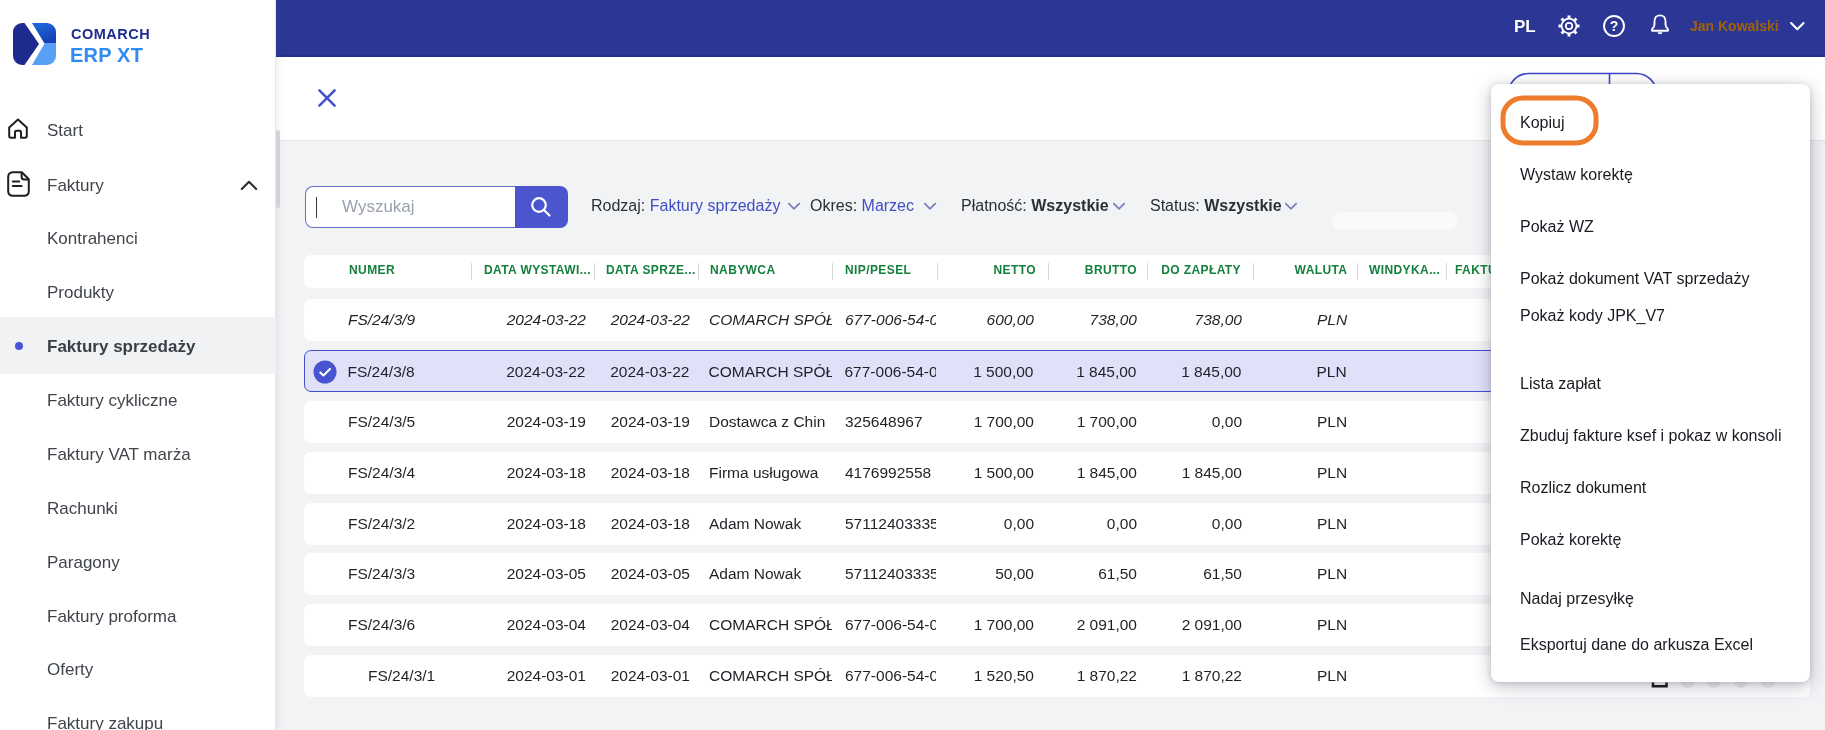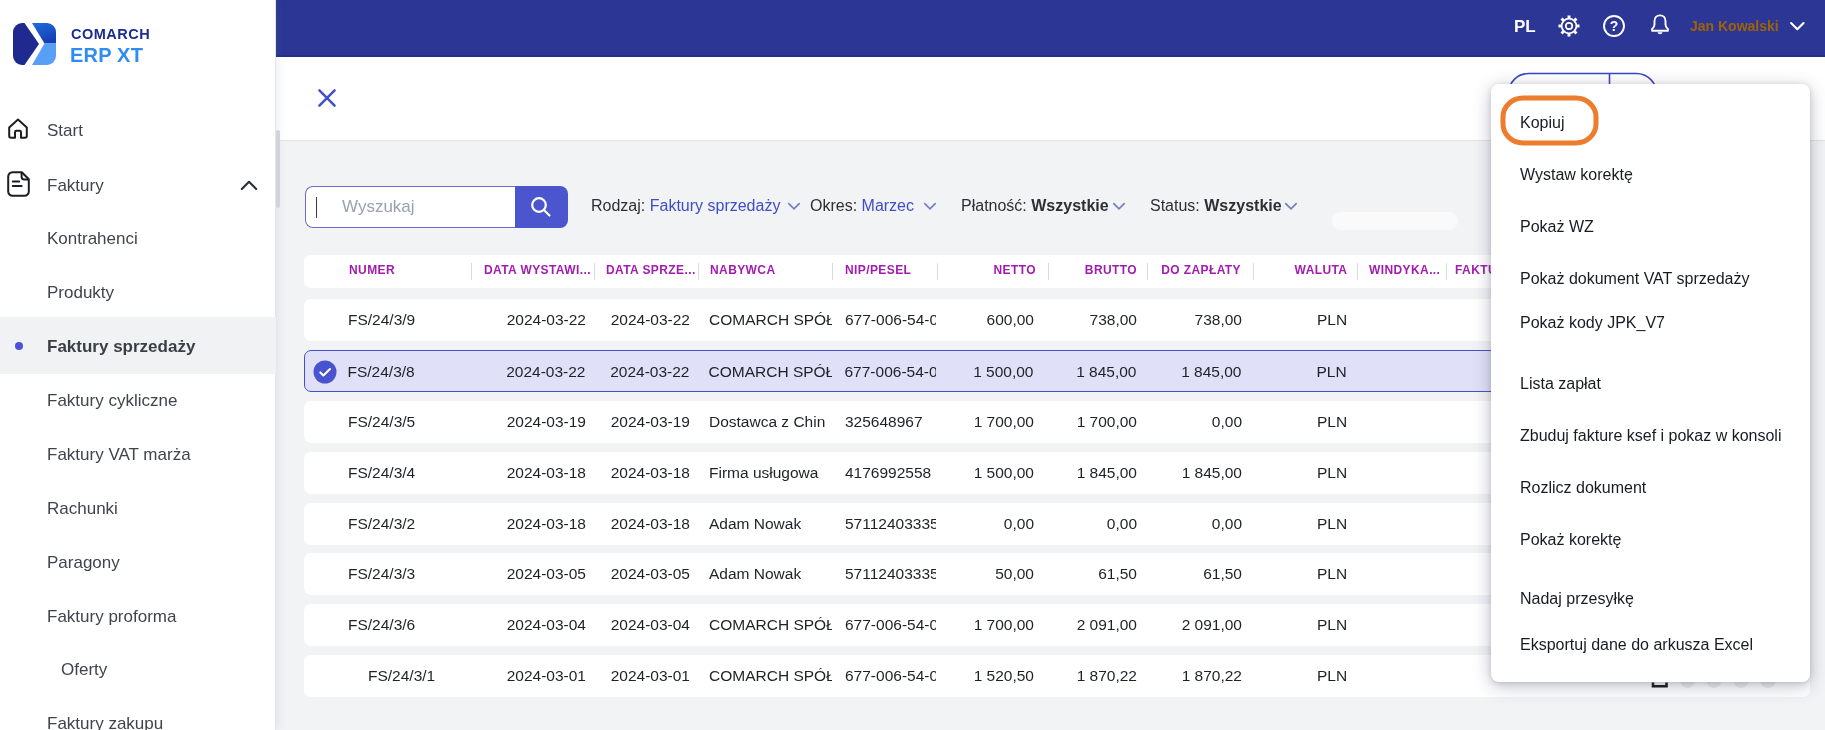--- a/index.html
+++ b/index.html
@@ -18,21 +18,21 @@
   #scrollthumb { left:276px; top:130px; width:4px; height:78px; background:#d3d4db; border-radius:2px; z-index:6; }
   
   .bluetxt { color:#3f4ec4; }
   #search { left:305px; top:186px; width:210px; height:42px; background:#fff; border:1px solid #696ecb; border-right:none; border-radius:8px 0 0 8px; }
   #searchbtn { left:515px; top:186px; width:53px; height:42px; background:#4b55ce; border-radius:0 8px 8px 0; }
   .ph { position:absolute; left:318px; font-size:17px; color:#9aa2ab; }
   .flt { position:absolute; top:197px; font-size:16px; color:#2b2f36; white-space:nowrap; }
   .fltb { font-weight:bold; }
   
   #thead { left:304px; top:255px; width:1506px; height:33px; background:#fff; border-radius:7px; }
-  .hl { position:absolute; top:263px; font-size:12px; font-weight:bold; letter-spacing:.4px; color:#a21caf; white-space:nowrap; }
+  .hl { position:absolute; top:263px; font-size:12px; font-weight:bold; letter-spacing:.4px; color:#15803d; white-space:nowrap; }
   .sep { position:absolute; top:263px; width:1px; height:17px; background:#d9dbdf; }
   .row { position:absolute; left:304px; width:1506px; height:42px; background:#fff; border-radius:7px; }
   .row.sel { background:#e0e1f8; border:1.5px solid #4350ca; }
   .cell { position:absolute; top:0; height:42px; line-height:42px; font-size:15.5px; color:#1e2126; white-space:nowrap; }
   .sel .cell { line-height:41px; }
   .clip { overflow:hidden; }
   .r { text-align:right; }
   
   #menu { left:1491px; top:84px; width:319px; height:598px; background:#fff; border-radius:8px; box-shadow:0 4px 18px rgba(60,63,90,.32), 0 1px 5px rgba(60,63,90,.18); z-index:20; }
   .mi { position:absolute; left:1520px; font-size:16px; color:#181b21; z-index:21; white-space:nowrap; }
@@ -124,21 +124,21 @@
   <div class="sep" style="left:698px;"></div>
   <div class="sep" style="left:832px;"></div>
   <div class="sep" style="left:937px;"></div>
   <div class="sep" style="left:1048px;"></div>
   <div class="sep" style="left:1147px;"></div>
   <div class="sep" style="left:1253px;"></div>
   <div class="sep" style="left:1357px;"></div>
   <div class="sep" style="left:1446px;"></div>
 
   <div id="rows">
-  <div class="row" style="top:299px;">
+  <div class="row" style="top:299px;font-style:italic;">
       <div class="cell" style="left:44px;">FS/24/3/9</div>
       <div class="cell r" style="left:182px; width:100px;">2024-03-22</div>
       <div class="cell r" style="left:286px; width:100px;">2024-03-22</div>
       <div class="cell clip" style="left:405px; width:123px;">COMARCH SPÓŁKA</div>
       <div class="cell clip" style="left:541px; width:91px;">677-006-54-00</div>
       <div class="cell r" style="left:630px; width:100px;">600,00</div>
       <div class="cell r" style="left:733px; width:100px;">738,00</div>
       <div class="cell r" style="left:838px; width:100px;">738,00</div>
       <div class="cell" style="left:960px; width:136px; text-align:center;">PLN</div>
     </div>
@@ -236,21 +236,21 @@
   </svg>
 
   <div id="menu" class="abs"></div>
   <svg width="120" height="60" style="left:1494px; top:92px; z-index:25;" viewBox="0 0 120 60">
     <rect x="9" y="6" width="93" height="45" rx="20" ry="19" fill="none" stroke="#ed7d2d" stroke-width="5"></rect>
   </svg>
   <div class="mi" style="top:113.5px;">Kopiuj</div>
   <div class="mi" style="top:165.5px;">Wystaw korektę</div>
   <div class="mi" style="top:217.5px;">Pokaż WZ</div>
   <div class="mi" style="top:269.5px;">Pokaż dokument VAT sprzedaży</div>
-  <div class="mi" style="top:314px;">Pokaż kody JPK_V7</div>
+  <div class="mi" style="top:307px;">Pokaż kody JPK_V7</div>
   <div class="mi" style="top:374.5px;">Lista zapłat</div>
   <div class="mi" style="top:426.5px;">Zbuduj fakture ksef i pokaz w konsoli</div>
   <div class="mi" style="top:478.5px;">Rozlicz dokument</div>
   <div class="mi" style="top:530.5px;">Pokaż korektę</div>
   <div class="mi" style="top:590px;">Nadaj przesyłkę</div>
   <div class="mi" style="top:635.5px;">Eksportuj dane do arkusza Excel</div>
 
   <div id="sidebar" class="abs">
     <svg width="180" height="50" style="left:13px; top:23px;" viewBox="0 0 180 50">
       <defs>
@@ -291,16 +291,16 @@
     <div class="navitem" style="top:228.5px;">Kontrahenci</div>
     <div class="navitem" style="top:282.5px;">Produkty</div>
     <div class="navactive"></div>
     <div class="navitem" style="top:336.5px; font-weight:bold; color:#3a3f47;">Faktury sprzedaży</div>
     <div class="abs" style="left:15px; top:341.5px; width:8px; height:8px; border-radius:50%; background:#4a52d8;"></div>
     <div class="navitem" style="top:390.5px;">Faktury cykliczne</div>
     <div class="navitem" style="top:444.5px;">Faktury VAT marża</div>
     <div class="navitem" style="top:498.5px;">Rachunki</div>
     <div class="navitem" style="top:552.5px;">Paragony</div>
     <div class="navitem" style="top:606.5px;">Faktury proforma</div>
-    <div class="navitem" style="top:660px;margin-left:14px;">Oferty</div>
+    <div class="navitem" style="top:660px;">Oferty</div>
     <div class="navitem" style="top:713.5px;">Faktury zakupu</div>
   </div>
   <div id="scrollthumb" class="abs"></div>
 
 </body></html>

